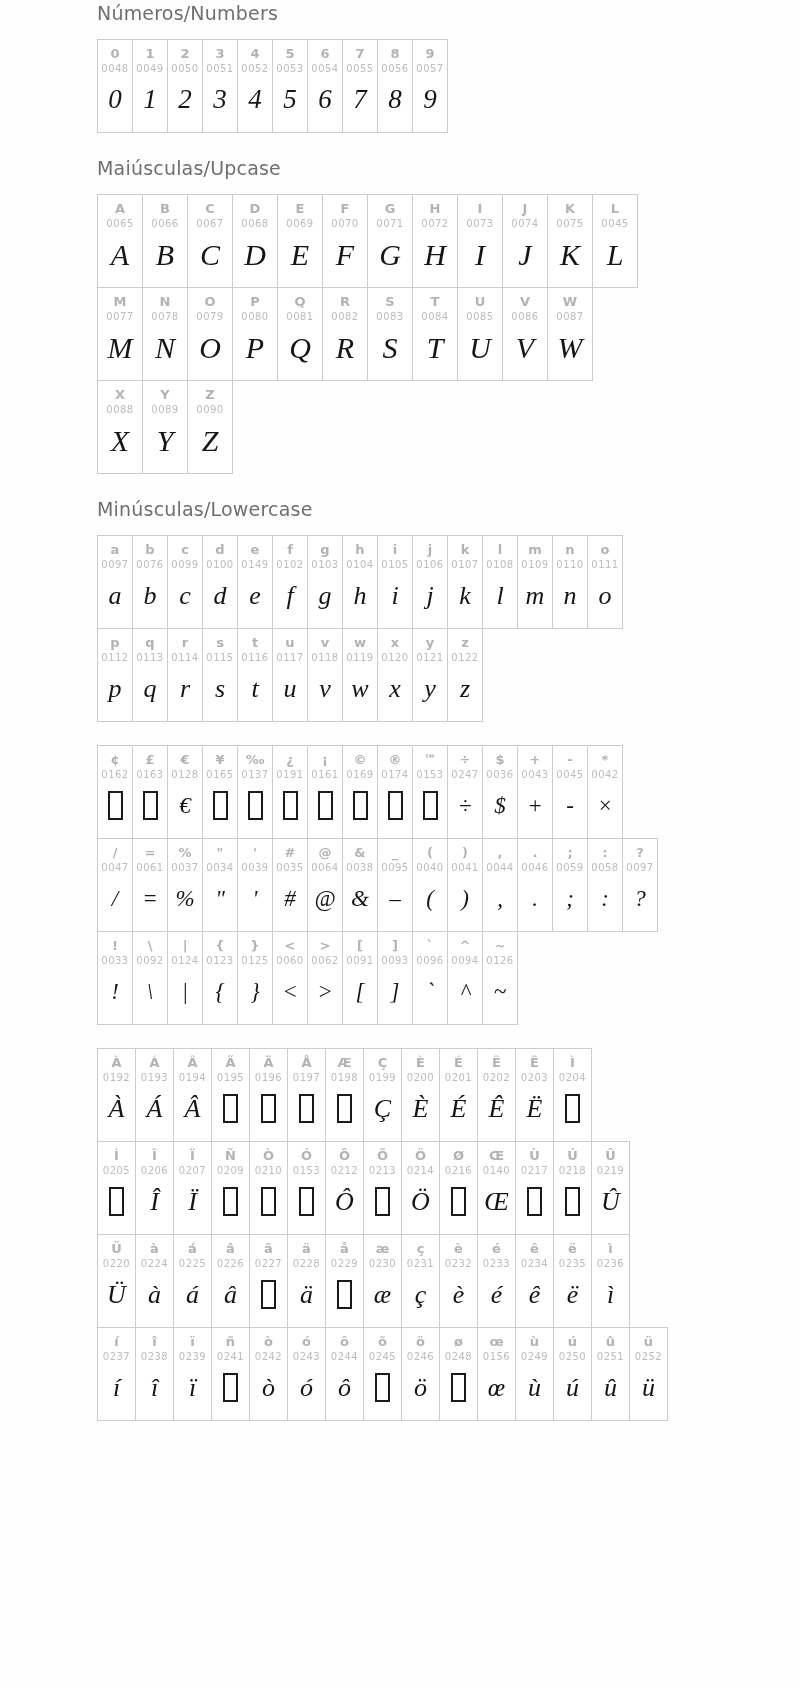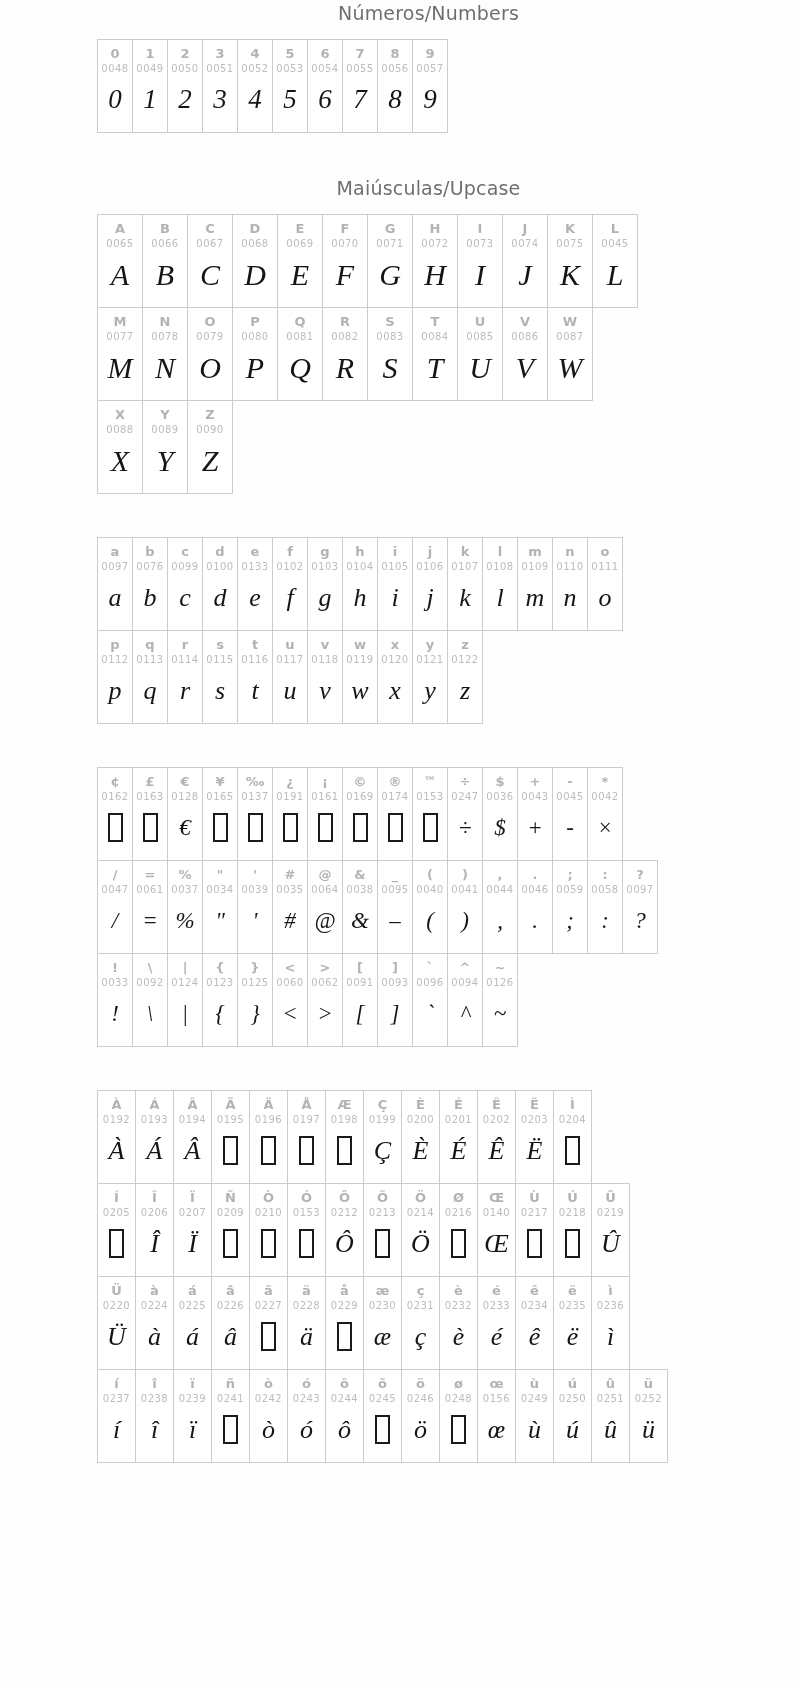--- a/index.html
+++ b/index.html
@@ -1,26 +1,25 @@
 <!DOCTYPE html>
 <html><head>
 <meta charset="utf-8">
 <style>
   html,body{margin:0;padding:0;background:#fefefe;}
   body{width:800px;min-height:1688px;font-family:"DejaVu Sans",sans-serif;}
   .page{padding:2px 40px 40px 97px;}
-  .section{margin-top:44px;}
+  .section{margin-top:24px;}
   .section:first-child{margin-top:0;}
   .section-title{
     margin:0 0 16px 0;
     font-size:19px;
     font-weight:400;
     color:#6f6f6f;
     letter-spacing:.2px;
-    text-align:center;
   }
   .grid-row{display:flex;margin-top:-1px;}
   .cell{
     box-sizing:border-box;
     border:1px solid #ccc;
     margin-left:-1px;
     height:94px;
     text-align:center;
     background:#fff;
     flex:0 0 auto;
@@ -329,20 +328,21 @@
           <div class="cell">
             <span class="cell-char">Z</span>
             <span class="cell-code">0090</span>
             <div class="cell-glyph">
               <span>Z</span>
             </div>
           </div>
         </div>
       </div>
       <div class="section sec-2">
+        <h2 class="section-title">Minúsculas/Lowercase</h2>
         <div class="grid-row">
           <div class="cell">
             <span class="cell-char">a</span>
             <span class="cell-code">0097</span>
             <div class="cell-glyph">
               <span>a</span>
             </div>
           </div>
           <div class="cell">
             <span class="cell-char">b</span>
@@ -360,21 +360,21 @@
           </div>
           <div class="cell">
             <span class="cell-char">d</span>
             <span class="cell-code">0100</span>
             <div class="cell-glyph">
               <span>d</span>
             </div>
           </div>
           <div class="cell">
             <span class="cell-char">e</span>
-            <span class="cell-code">0133</span>
+            <span class="cell-code">0149</span>
             <div class="cell-glyph">
               <span>e</span>
             </div>
           </div>
           <div class="cell">
             <span class="cell-char">f</span>
             <span class="cell-code">0102</span>
             <div class="cell-glyph">
               <span>f</span>
             </div>

